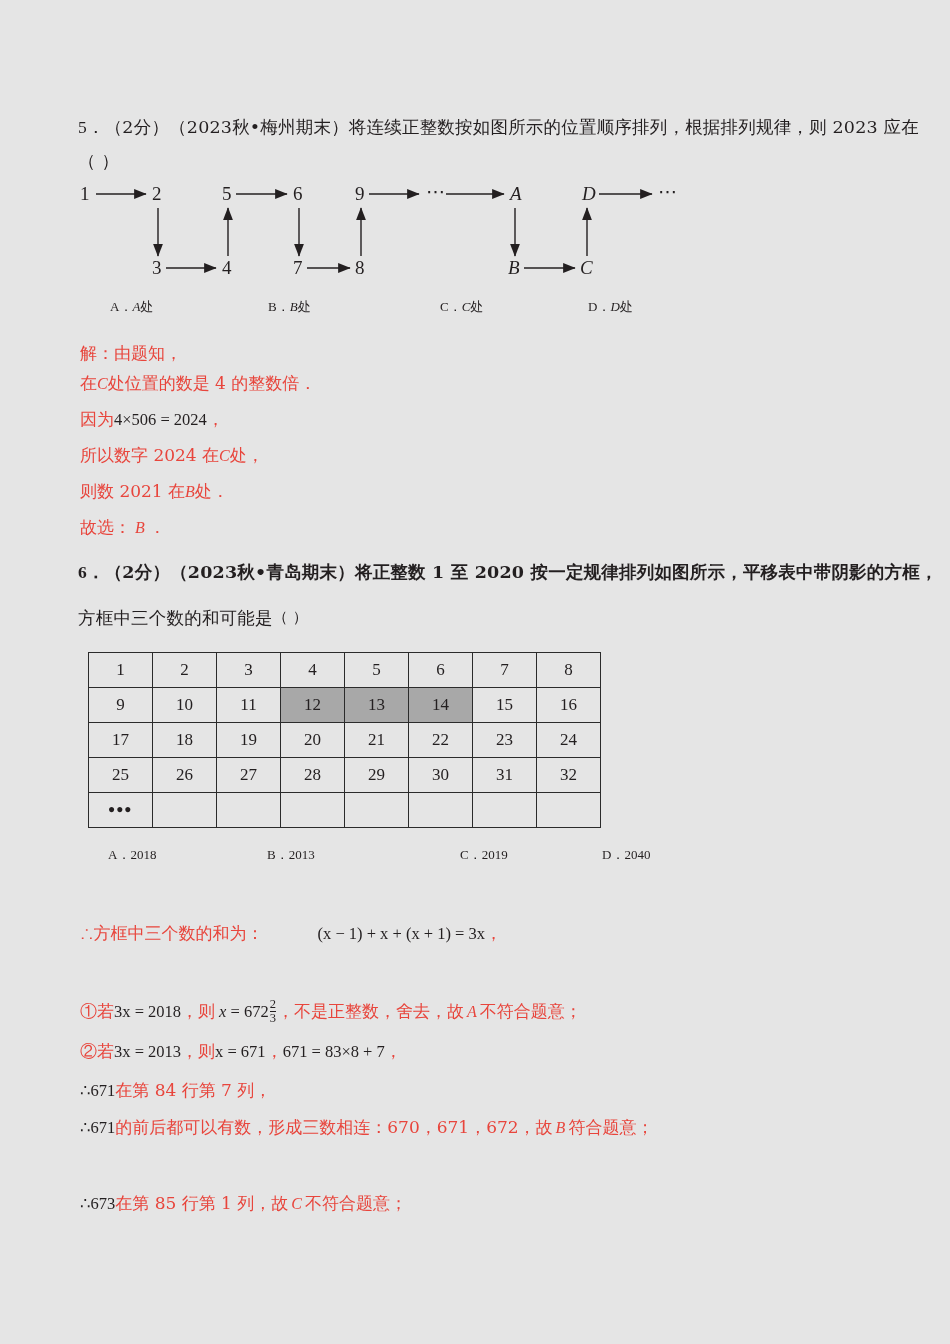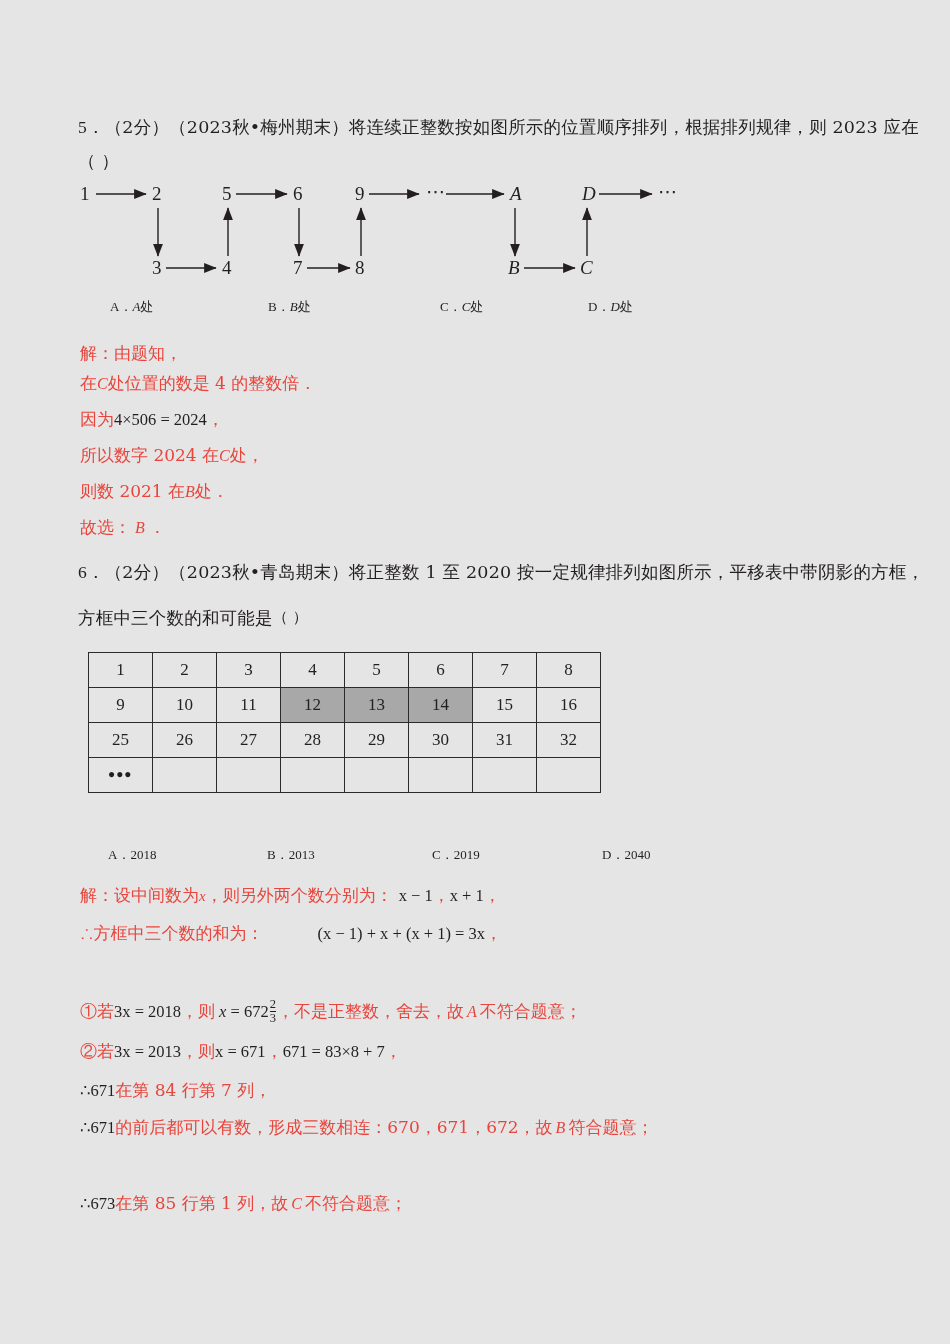--- a/index.html
+++ b/index.html
@@ -181,21 +181,21 @@
   <div class="blk sol red cn" style="left:80px; top:440px;">
     <span>所以数字 2024 在</span><span class="math" style="font-size:16px;">C</span><span>处，</span>
   </div>
   <div class="blk sol red cn" style="left:80px; top:476px;">
     <span>则数 2021 在</span><span class="math" style="font-size:16px;">B</span><span>处．</span>
   </div>
   <div class="blk sol red cn" style="left:80px; top:512px;">
     <span>故选：</span><span class="math" style="font-size:16px; padding:0 4px;">B</span><span>．</span>
   </div>
 
-  <div class="blk qline" style="left:78px; top:555px;">
+  <div class="blk qline" style="left:78px; top:555px;font-weight:bold;">
     <span class="num">6．</span><span class="cn">（2分）</span><span class="cn">（2023秋•青岛期末）</span><span class="cn">将正整数 1 至 2020 按一定规律排列如图所示，平移表中带阴影的方框，</span>
   </div>
   <div class="blk qline" style="left:78px; top:600px;">
     <span class="cn">方框中三个数的和可能是</span><span class="cn" style="font-size:15px; vertical-align:2px;">（    ）</span>
   </div>
 
   <table class="blk" id="numtable">
     <tbody>
         <tr>
           <td>1</td>
@@ -211,20 +211,30 @@
           <td>9</td>
           <td>10</td>
           <td>11</td>
           <td class="shaded">12</td>
           <td class="shaded">13</td>
           <td class="shaded">14</td>
           <td>15</td>
           <td>16</td>
         </tr>
         <tr>
+          <td>17</td>
+          <td>18</td>
+          <td>19</td>
+          <td>20</td>
+          <td>21</td>
+          <td>22</td>
+          <td>23</td>
+          <td>24</td>
+        </tr>
+        <tr>
           <td>25</td>
           <td>26</td>
           <td>27</td>
           <td>28</td>
           <td>29</td>
           <td>30</td>
           <td>31</td>
           <td>32</td>
         </tr>
         <tr>
@@ -240,31 +250,28 @@
       </tbody>
   </table>
 
   <div class="blk opt-row" style="left:0; top:846px; width:814px; height:28px;">
     <span class="opt" style="left:108px;">
       <span class="num">A．</span><span class="num">2018</span>
     </span>
     <span class="opt" style="left:267px;">
       <span class="num">B．</span><span class="num">2013</span>
     </span>
-    <span class="opt" style="left:432px;">
+    <span class="opt" style="left:460px;">
       <span class="num">C．</span><span class="num">2019</span>
     </span>
     <span class="opt" style="left:602px;">
       <span class="num">D．</span><span class="num">2040</span>
     </span>
   </div>
 
-  <div class="blk sol red cn" style="left:80px; top:880px;">
-    <span>解：设中间数为</span><span class="math" style="font-size:15px;">x</span><span>，则另外两个数分别为：</span><span class="f" style="padding-left:6px;">x − 1</span><span>，</span><span class="f">x + 1</span><span>，</span>
-  </div>
   <div class="blk sol red cn" style="left:80px; top:918px;">
     <span>∴方框中三个数的和为：</span><span class="f" style="padding-left:6px;margin-left:48px;">(x − 1) + x + (x + 1) = 3x</span><span>，</span>
   </div>
 
   <div class="blk sol red cn" style="left:80px; top:996px;">
     <span>①</span><span>若</span><span class="f">3x = 2018</span><span>，则</span><span class="f" style="padding-left:4px;"><i>x</i> = <span>672</span><span class="mixfrac"><span class="n">2</span><span class="d">3</span></span></span><span>，不是正整数，舍去，故</span><span class="math" style="font-size:16px; padding:0 3px;">A</span><span>不符合题意；</span>
   </div>
 
   <div class="blk sol red cn" style="left:80px; top:1036px;">
     <span>②</span><span>若</span><span class="f">3x = 2013</span><span>，则</span><span class="f">x = 671</span><span>，</span><span class="f">671 = 83×8 + 7</span><span>，</span>

